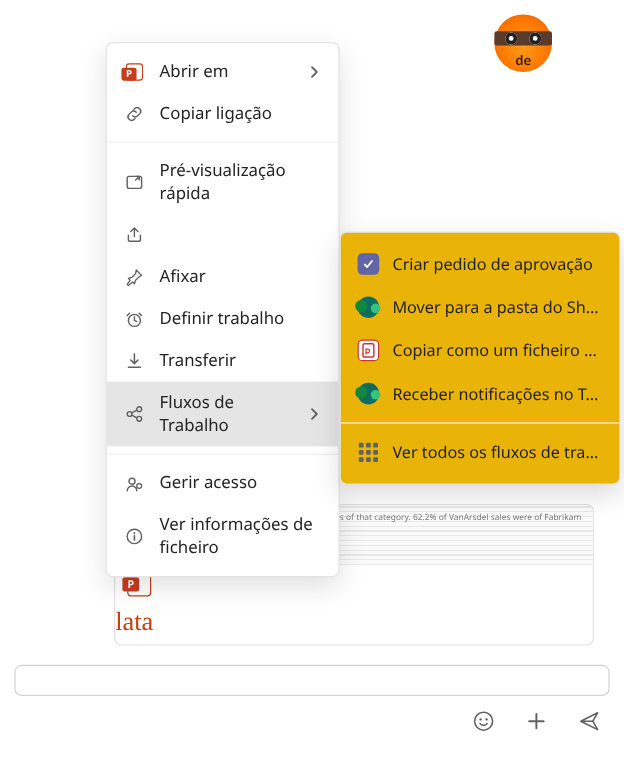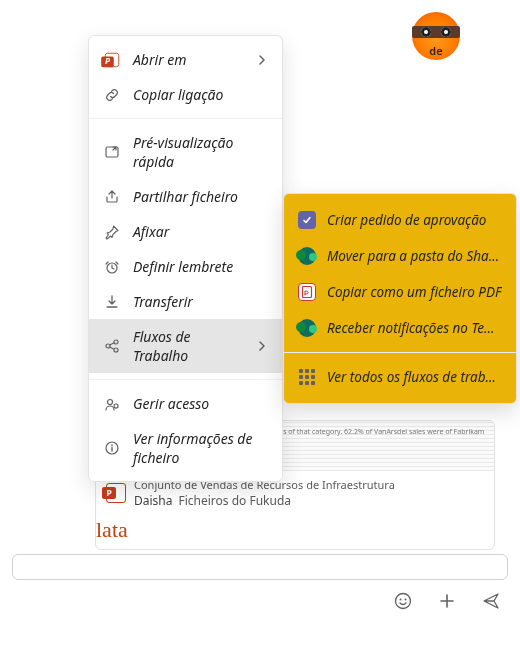--- a/index.html
+++ b/index.html
@@ -121,21 +121,20 @@
     padding: 6px 0;
   }
   .menu-item {
     display:flex;
     align-items:center;
     gap: 12px;
     padding: 8px 14px;
     cursor: pointer;
     color:#242424;
     position: relative;
-    font-style: italic;
   }
   .menu-item:hover, .menu-item.active { background:#e5e5e5; }
   .menu-item .lbl { flex:1; font-size:14px; }
   .menu-item .chev {
     color:#616161;
   }
   .menu-sep { height:1px; background:#eee; margin:6px 0; }
   .micon { width:18px; height:18px; display:flex; align-items:center; justify-content:center; color:#616161; }
 
   
@@ -200,27 +199,20 @@
     <span class="avatar-badge">de</span>
   </div>
 </div>
 
 <div class="timestamp">11:05 AM</div>
 
 <div class="file-card">
   <div class="preview">…sales topped $2000. Of that, 96.7% was from the sales of that category. 62.2% of VanArsdel sales were of Fabrikam products due to…</div>
   <div class="meta">
     <div class="ppt-icon"></div>
-    <div class="file-titles">
-      <span class="file-title1">Conjunto de Vendas de Recursos de Infraestrutura</span>
-      <span class="file-title2">
-        <span>Daisha</span>
-        <span>Ficheiros do Fukuda</span>
-      </span>
-    </div>
   </div>
   <div class="word">lata</div>
 </div>
 
 <div class="menu">
   <div class="menu-item">
     <span class="micon">
         <div class="ppt-icon" style="width:16px;height:16px;transform:scale(.9)"></div>
       </span>
     <span class="lbl">Abrir em</span>
@@ -249,38 +241,37 @@
         </svg>
     </span>
     <span class="lbl">Pré-visualização rápida</span>
   </div>
   <div class="menu-item">
     <span class="micon">
       <svg width="16" height="16" viewBox="0 0 16 16" fill="none">
           <path d="M3 8v4a1 1 0 0 0 1 1h8a1 1 0 0 0 1-1V8M8 2v7M5 5l3-3 3 3" stroke="currentColor" stroke-width="1.2" stroke-linecap="round" stroke-linejoin="round"></path>
         </svg>
     </span>
-    <span class="lbl">Partilhar ficheiro</span>
   </div>
   <div class="menu-item">
     <span class="micon">
       <svg width="16" height="16" viewBox="0 0 16 16" fill="none">
           <path d="M9.5 2 14 6.5l-2 1-3 3-1 3-1.5-1.5L3 15l-1-1 2.5-3.5L3 9l3-1 3-3 .5-3Z" stroke="currentColor" stroke-width="1.1" stroke-linejoin="round"></path>
         </svg>
     </span>
     <span class="lbl">Afixar</span>
   </div>
   <div class="menu-item">
     <span class="micon">
       <svg width="16" height="16" viewBox="0 0 16 16" fill="none">
           <circle cx="8" cy="9" r="5" stroke="currentColor" stroke-width="1.2"></circle>
           <path d="M8 6v3l2 1M4 3 2 5M12 3l2 2" stroke="currentColor" stroke-width="1.2" stroke-linecap="round"></path>
         </svg>
     </span>
-    <span class="lbl">Definir lembrete</span>
+    <span class="lbl">Definir trabalho</span>
   </div>
   <div class="menu-item">
     <span class="micon">
       <svg width="16" height="16" viewBox="0 0 16 16" fill="none">
           <path d="M8 2v8M5 7l3 3 3-3M3 13h10" stroke="currentColor" stroke-width="1.3" stroke-linecap="round" stroke-linejoin="round"></path>
         </svg>
     </span>
     <span class="lbl">Transferir</span>
   </div>
   <div class="menu-item active">

